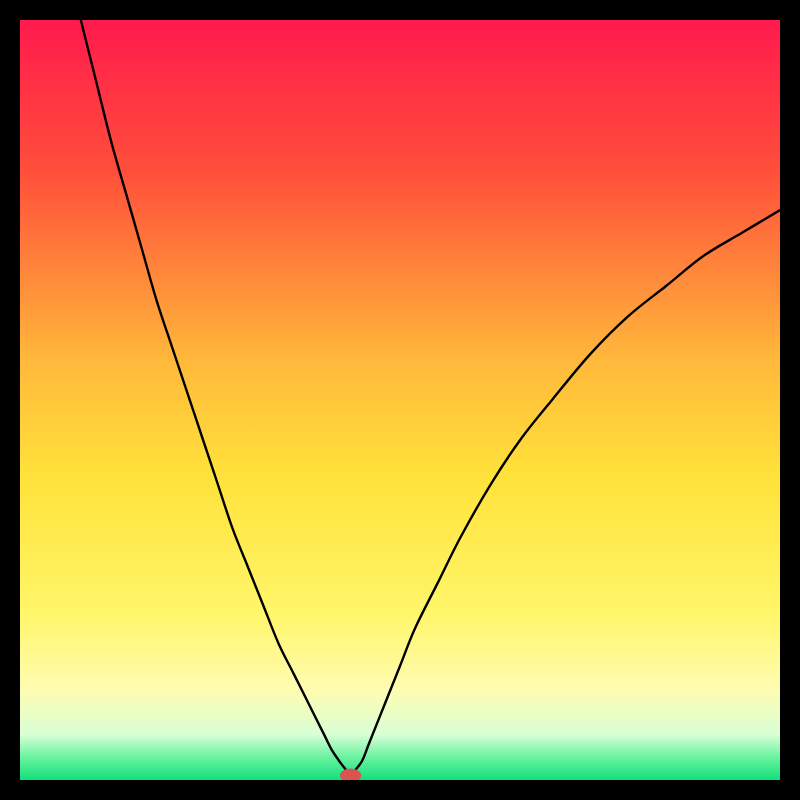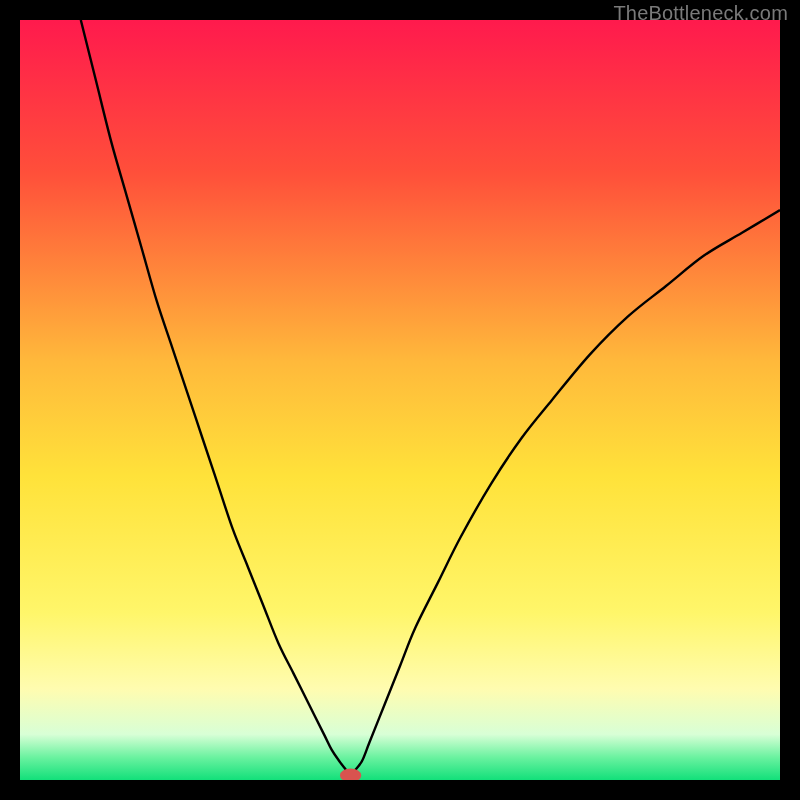--- a/index.html
+++ b/index.html
@@ -31,21 +31,20 @@
     font-size: 20px;
     font-weight: 500;
     font-family: Arial, sans-serif;
     letter-spacing: 0.2px;
   }
 </style>
 </head>
 <body>
 
 <div class="frame">
-  <div class="watermark">TheBottleneck.com</div>
   <svg class="plot" viewBox="0 0 100 100" preserveAspectRatio="none">
     <defs>
       <linearGradient id="bg" x1="0" y1="0" x2="0" y2="1">
           <stop offset="0%" stop-color="#ff1a4d"></stop>
           <stop offset="20%" stop-color="#ff4f3a"></stop>
           <stop offset="45%" stop-color="#ffb93b"></stop>
           <stop offset="60%" stop-color="#ffe23a"></stop>
           <stop offset="78%" stop-color="#fff66a"></stop>
           <stop offset="88%" stop-color="#fffcb0"></stop>
           <stop offset="94%" stop-color="#d8ffd6"></stop>

